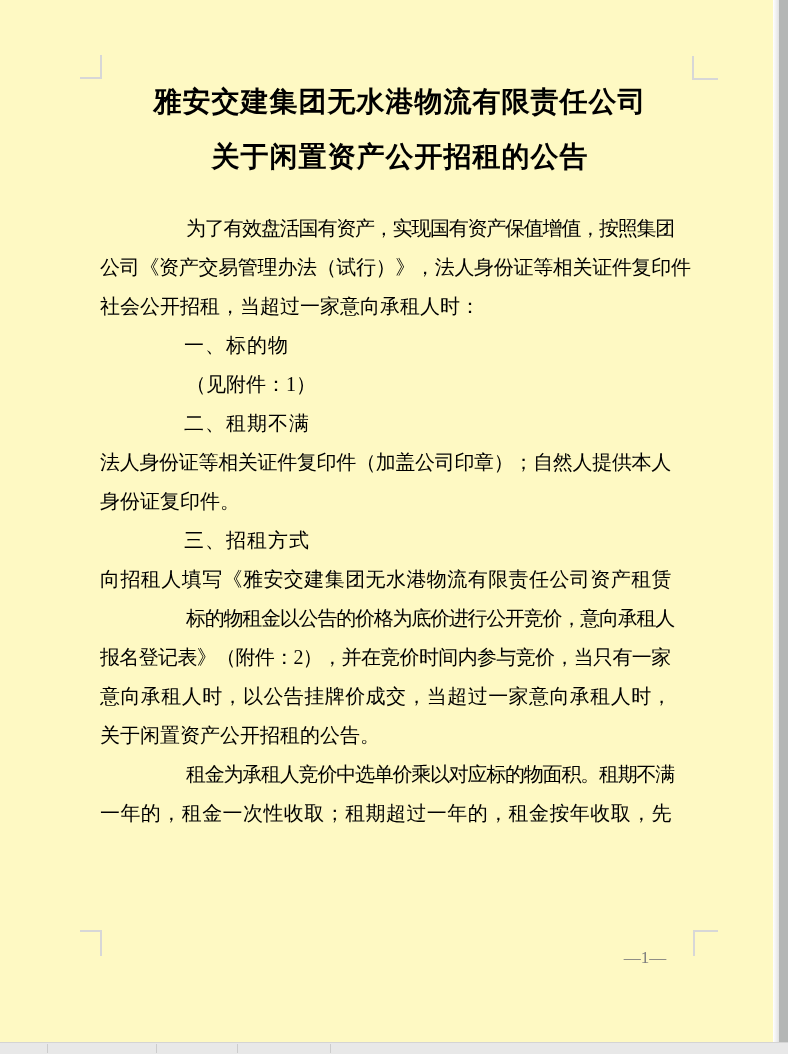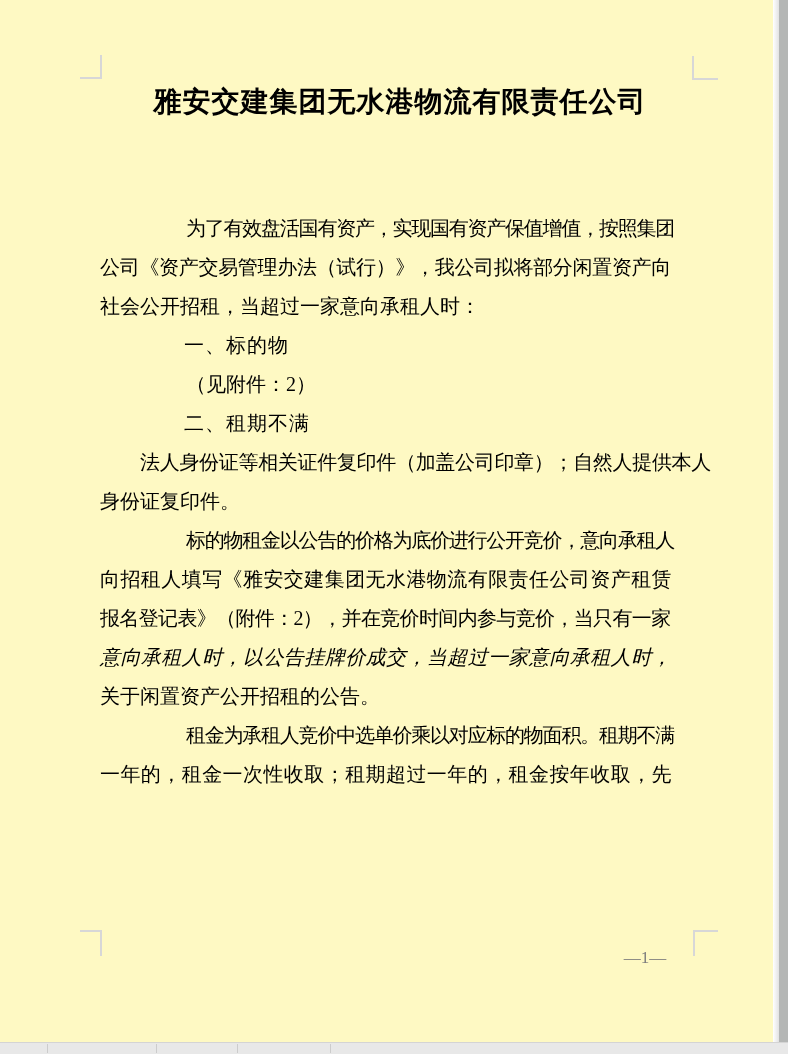--- a/index.html
+++ b/index.html
@@ -47,35 +47,37 @@
 
   <div>
 
     <span class="mark tl"></span>
     <span class="mark tr"></span>
     <span class="mark bl"></span>
     <span class="mark br"></span>
 
     <div class="title">
       <div class="t-line">雅安交建集团无水港物流有限责任公司</div>
+      <div class="t-line">关于闲置资产公开招租的公告</div>
     </div>
 
     <div class="doc-body">
         <div class="line first fill"><span class="lt" style="letter-spacing: -1.23077px;">为了有效盘活国有资产，实现国有资产保值增值，按照集团</span></div>
-        <div class="line fill"><span class="lt" style="letter-spacing: -0.310345px;">公司《资产交易管理办法（试行）》，我公司拟将部分闲置资产向</span></div>
+        <div class="line fill"><span class="lt" style="letter-spacing: -0.310345px;">公司《资产交易管理办法（试行）》，法人身份证等相关证件复印件</span></div>
         <div class="line"><span class="lt">社会公开招租，当超过一家意向承租人时：</span></div>
         <div class="line heading"><span class="lt">一、标的物</span></div>
-        <div class="line first"><span class="lt">（见附件：2）</span></div>
+        <div class="line first"><span class="lt">（见附件：1）</span></div>
         <div class="line heading"><span class="lt">二、租期不满</span></div>
-        <div class="line fill"><span class="lt" style="letter-spacing: -0.310345px; margin-left: 40px;">法人身份证等相关证件复印件（加盖公司印章）；自然人提供本人</span></div>
+        <div class="line fill"><span class="lt" style="letter-spacing: -0.310345px;">法人身份证等相关证件复印件（加盖公司印章）；自然人提供本人</span></div>
         <div class="line"><span class="lt">身份证复印件。</span></div>
+        <div class="line heading"><span class="lt">三、招租方式</span></div>
+        <div class="line fill"><span class="lt" style="letter-spacing: 0.428571px;">向招租人填写《雅安交建集团无水港物流有限责任公司资产租赁</span></div>
         <div class="line first fill"><span class="lt" style="letter-spacing: -1.23077px;">标的物租金以公告的价格为底价进行公开竞价，意向承租人</span></div>
-        <div class="line fill"><span class="lt" style="letter-spacing: 0.428571px;">向招租人填写《雅安交建集团无水港物流有限责任公司资产租赁</span></div>
         <div class="line fill"><span class="lt" style="letter-spacing: -0.65px;">报名登记表》（附件：2），并在竞价时间内参与竞价，当只有一家</span></div>
-        <div class="line fill"><span class="lt" style="letter-spacing: 0.428571px; font-style: italic;">意向承租人时，以公告挂牌价成交，当超过一家意向承租人时，</span></div>
+        <div class="line fill"><span class="lt" style="letter-spacing: 0.428571px;">意向承租人时，以公告挂牌价成交，当超过一家意向承租人时，</span></div>
         <div class="line"><span class="lt">关于闲置资产公开招租的公告。</span></div>
         <div class="line first fill"><span class="lt" style="letter-spacing: -1.23077px;">租金为承租人竞价中选单价乘以对应标的物面积。租期不满</span></div>
         <div class="line fill"><span class="lt" style="letter-spacing: 0.428571px;">一年的，租金一次性收取；租期超过一年的，租金按年收取，先</span></div>
       </div>
 
     <div class="page-number">—1—</div>
   </div>
 
   <div class="page-edge"></div>
   <div class="scroll-strip"></div>

